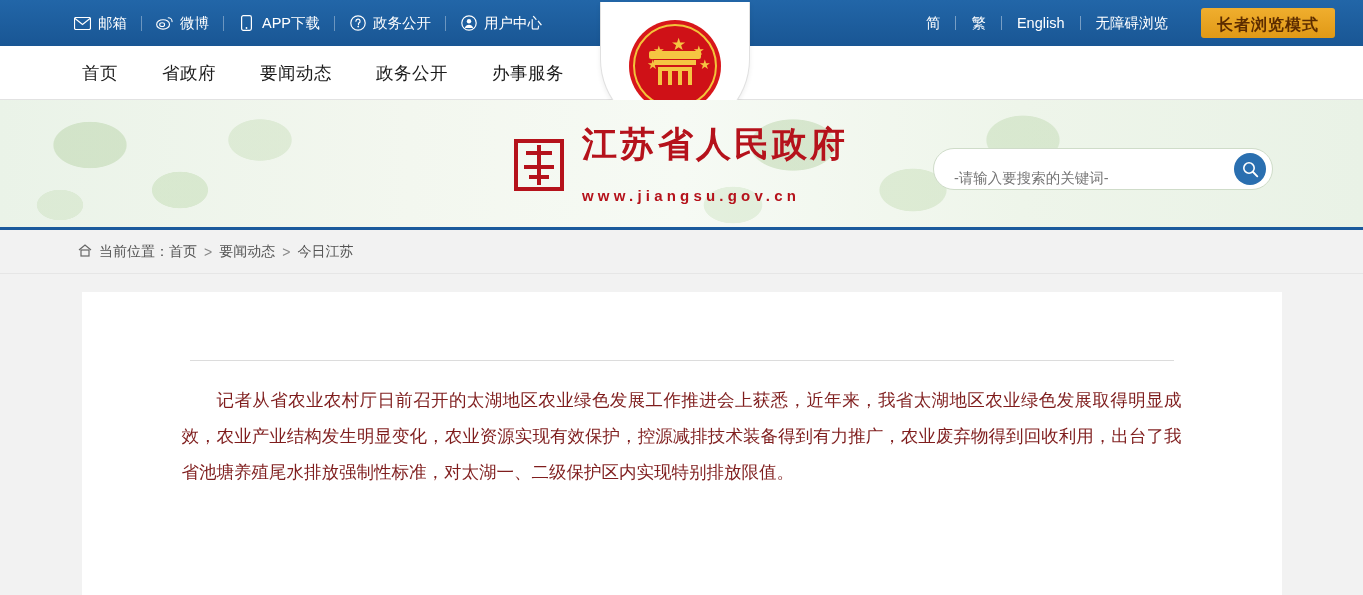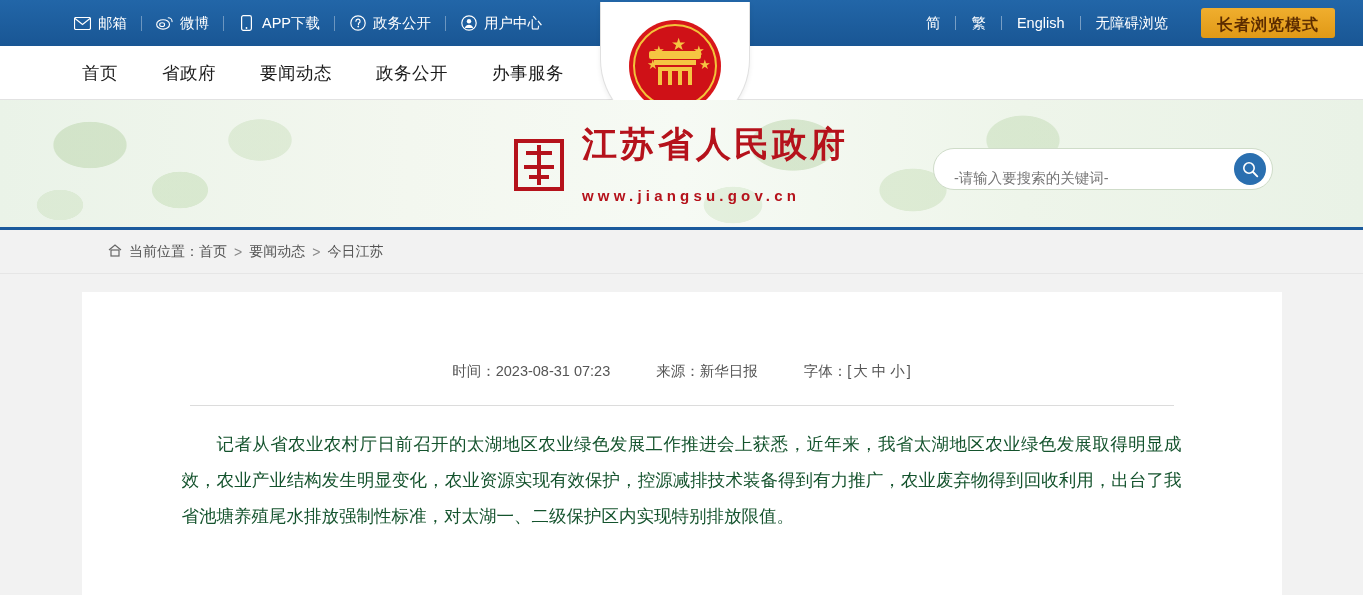--- a/index.html
+++ b/index.html
@@ -255,21 +255,21 @@
     border: none;
     cursor: pointer;
   }
 
   
   .crumbbar {
     height: 44px;
     background: #f2f2f2;
     display: flex;
     align-items: center;
-    padding-left: 108px;
+    padding-left: 78px;
     font-size: 14px;
     color: #555;
     border-bottom: 1px solid #e6e6e6;
   }
   .crumbbar .home-ic { margin-right: 7px; color: #666; font-size: 14px; }
   .crumb-link { color: #555; }
   .crumb-sep { margin: 0 7px; color: #888; }
 
   
   .page-body {
@@ -302,24 +302,24 @@
     color: #555555;
   }
   .art-hr {
     margin: 24px 38px 0 38px;
     border-top: 1px solid #dcdcdc;
   }
   .art-p {
     margin: 22px 30px 0 30px;
     font-size: 17.5px;
     line-height: 2.05;
-    color: #14532d;
+    color: #7f1d1d;
     text-indent: 2em;
     text-align: justify;
-    font-family: Liberation Mono, monospace;
+    font-family: Liberation Sans, sans-serif;
   }
   .fontsize-opt { margin: 0 2px; }
 </style>
 </head>
 <body>
 
 <div class="topbar">
   <div class="topbar-left">
 
     <div class="tb-item">
@@ -466,29 +466,18 @@
   <span class="crumb-link">首页</span>
   <span class="crumb-sep">&gt;</span>
   <span class="crumb-link">要闻动态</span>
   <span class="crumb-sep">&gt;</span>
   <span class="crumb-link">今日江苏</span>
 </div>
 
 <div class="page-body">
   <div class="article">
 
-    <div class="art-meta">
-      <span>
-        <span>时间：</span><span>2023-08-31 07:23</span>
-      </span>
-      <span>
-        <span>来源：</span><span>新华日报</span>
-      </span>
-      <span>
-        <span>字体：</span><span>[</span><span class="fontsize-opt">大</span><span class="fontsize-opt">中</span><span class="fontsize-opt">小</span><span>]</span>
-      </span>
-    </div>
 
     <div class="art-hr"></div>
 
     <p class="art-p">记者从省农业农村厅日前召开的太湖地区农业绿色发展工作推进会上获悉，近年来，我省太湖地区农业绿色发展取得明显成效，农业产业结构发生明显变化，农业资源实现有效保护，控源减排技术装备得到有力推广，农业废弃物得到回收利用，出台了我省池塘养殖尾水排放强制性标准，对太湖一、二级保护区内实现特别排放限值。</p>
   </div>
 </div>
 
 </body></html>

